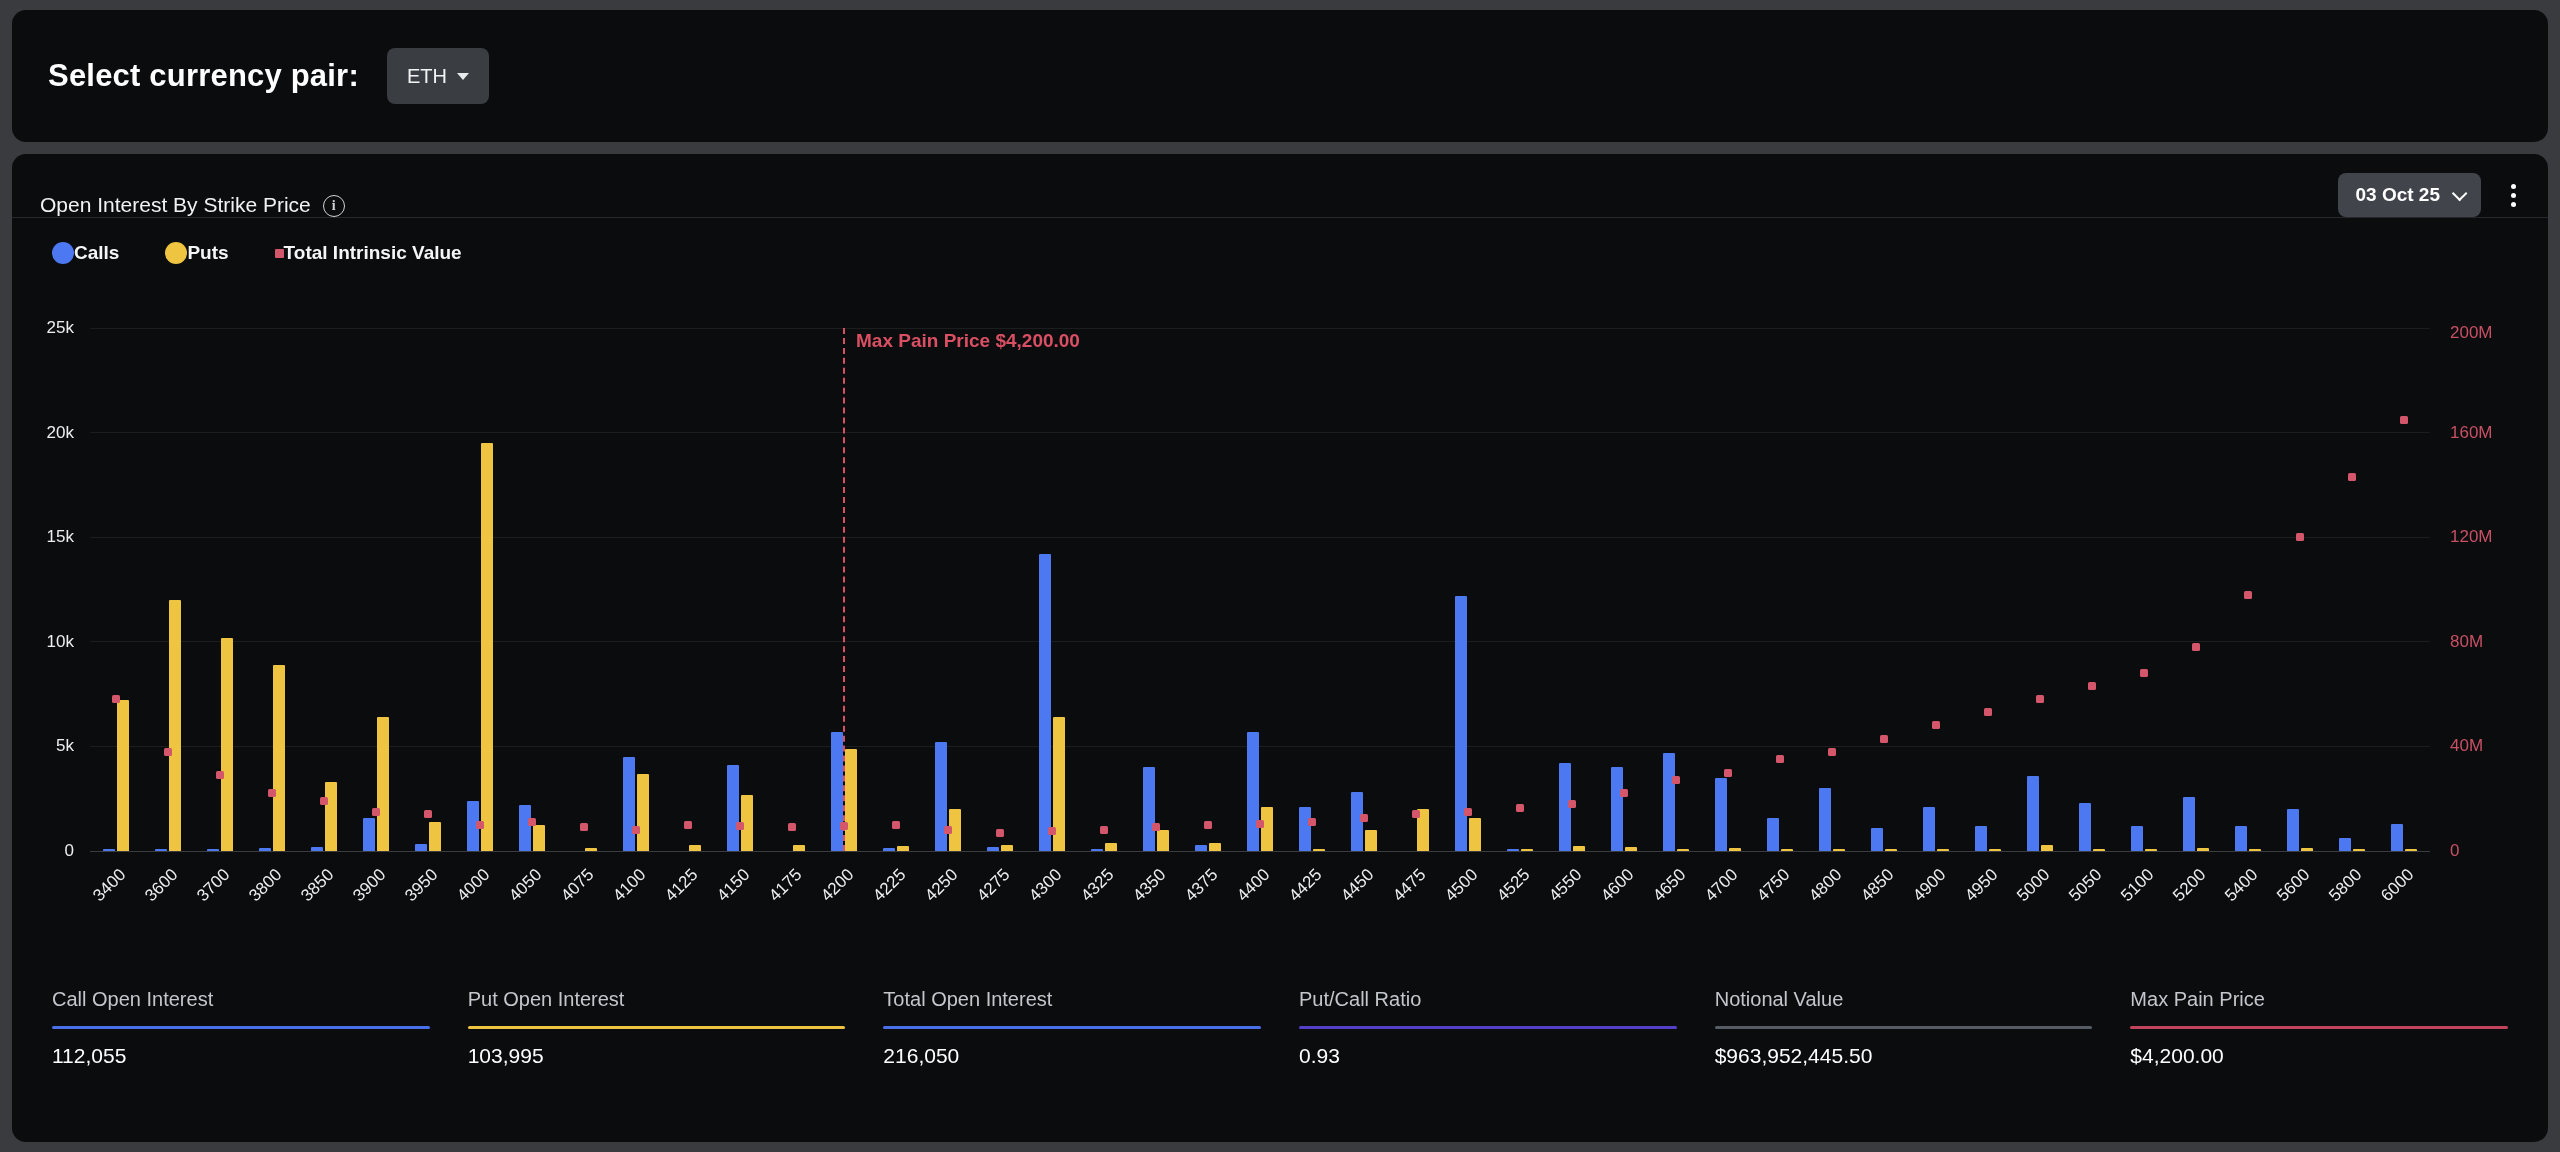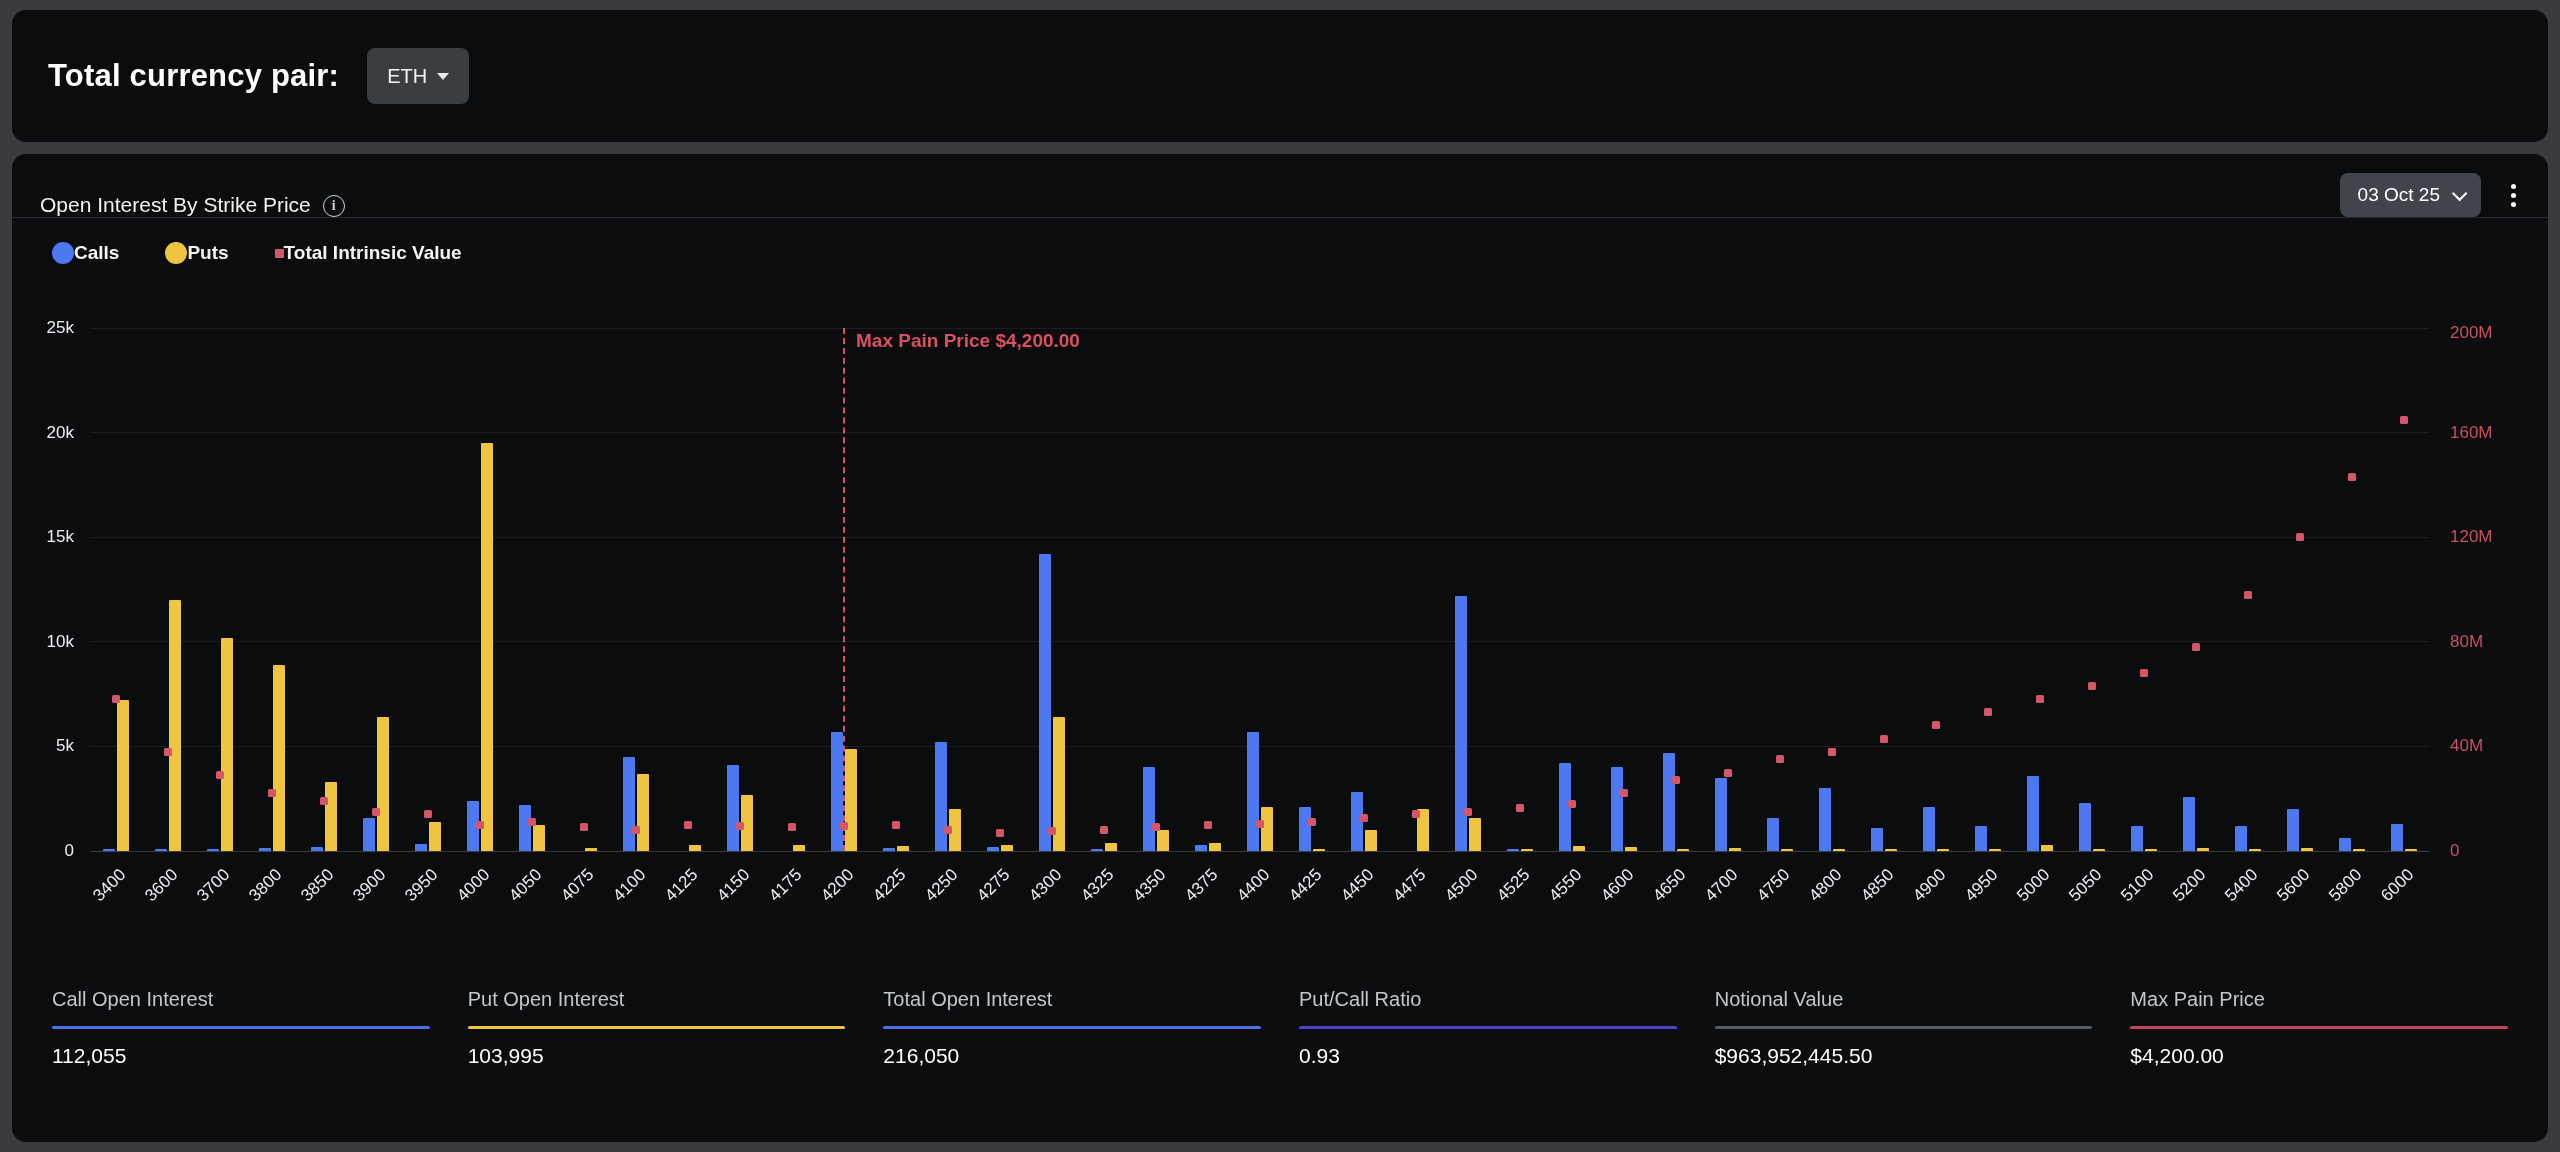--- a/index.html
+++ b/index.html
@@ -26,21 +26,21 @@
   
   .chartpanel { flex:1; position:relative; }
   .cp-head { height:64px; display:flex; align-items:flex-end; padding:0 28px; border-bottom:1px solid #26272a; }
   .cp-title { color:#f1f2f4; font-size:21px; font-weight:500; }
   .info-ic { width:22px; height:22px; border:1.6px solid #cfd2d7; border-radius:50%; margin-left:12px;
              display:flex; align-items:center; justify-content:center; color:#cfd2d7; font-size:14px;
              font-weight:700; font-family:"Liberation Serif", serif; cursor:pointer; }
   .cp-right { margin-left:auto; display:flex; align-items:center; gap:26px; }
   .date-pill { background:#41454b; border:none; border-radius:8px; height:44px; padding:0 18px;
                display:flex; align-items:center; gap:12px; cursor:pointer; }
-  .date-pill span { color:#ffffff; font-size:19px; font-weight:400; }
+  .date-pill span { color:#ffffff; font-size:19px; font-weight:700; }
   .chev { width:11px; height:11px; border-right:2.6px solid #ffffff; border-bottom:2.6px solid #ffffff;
           transform:rotate(45deg) translateY(-3px); }
   .kebab { display:flex; flex-direction:column; gap:4px; cursor:pointer; padding:4px; }
   .kebab i { width:5px; height:5px; border-radius:50%; background:#ffffff; }
 
   
   .legend { display:flex; align-items:center; gap:46px; padding:24px 0 0 40px; }
   .legend-item { display:flex; align-items:center; }
   .legend-item .marker { width:22px; height:22px; border-radius:50%; }
   .legend-item .marker.sq { width:9px; height:9px; border-radius:1px; }
@@ -67,21 +67,21 @@
   .sum-lb { color:#c3c7cc; font-size:20px; }
   .sum-ul { height:3px; border-radius:2px; margin:15px 0 15px 0; }
   .sum-vl { color:#ffffff; font-size:21px; }
 </style>
 </head>
 <body>
 
 <div class="page">
 
   <div class="panel hdr">
-    <div class="hdr-title">Total currency pair:</div>
+    <div class="hdr-title">Select currency pair:</div>
     <button class="cur-btn">
       <span>ETH</span>
       <i class="caret"></i>
     </button>
   </div>
 
 
   <div class="panel chartpanel">
     <div class="cp-head">
       <span class="cp-title">Open Interest By Strike Price</span>

